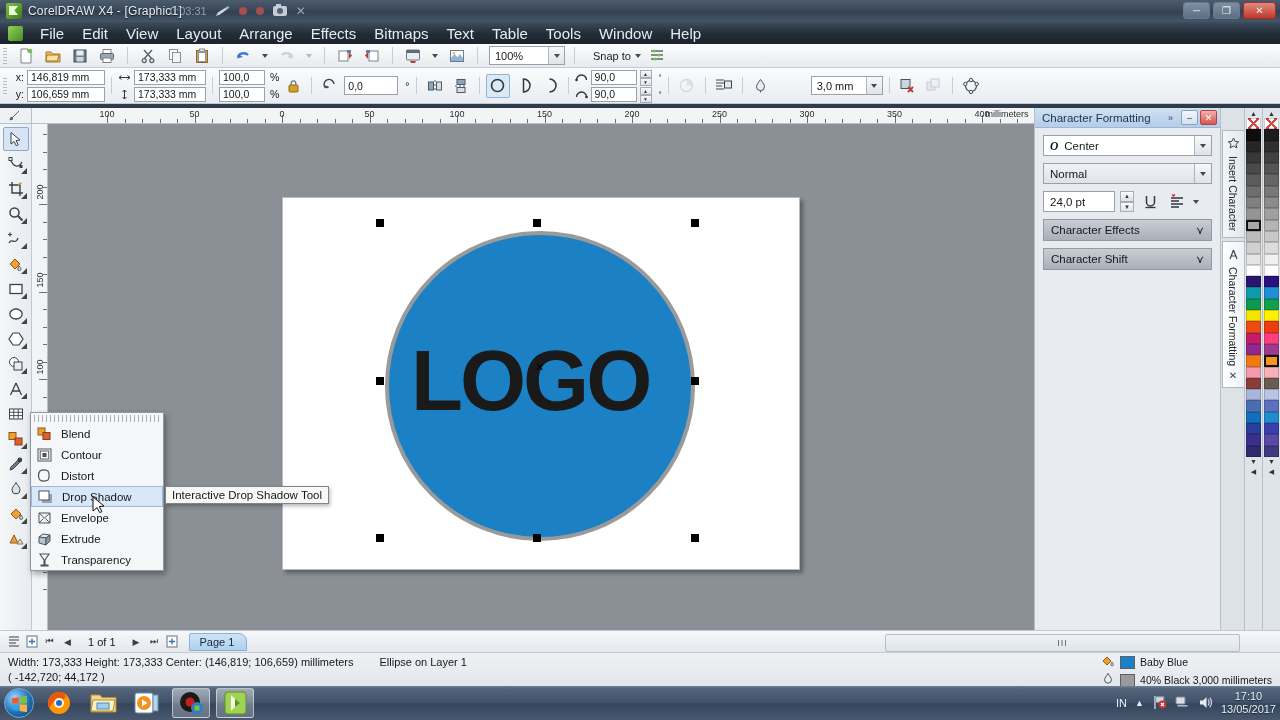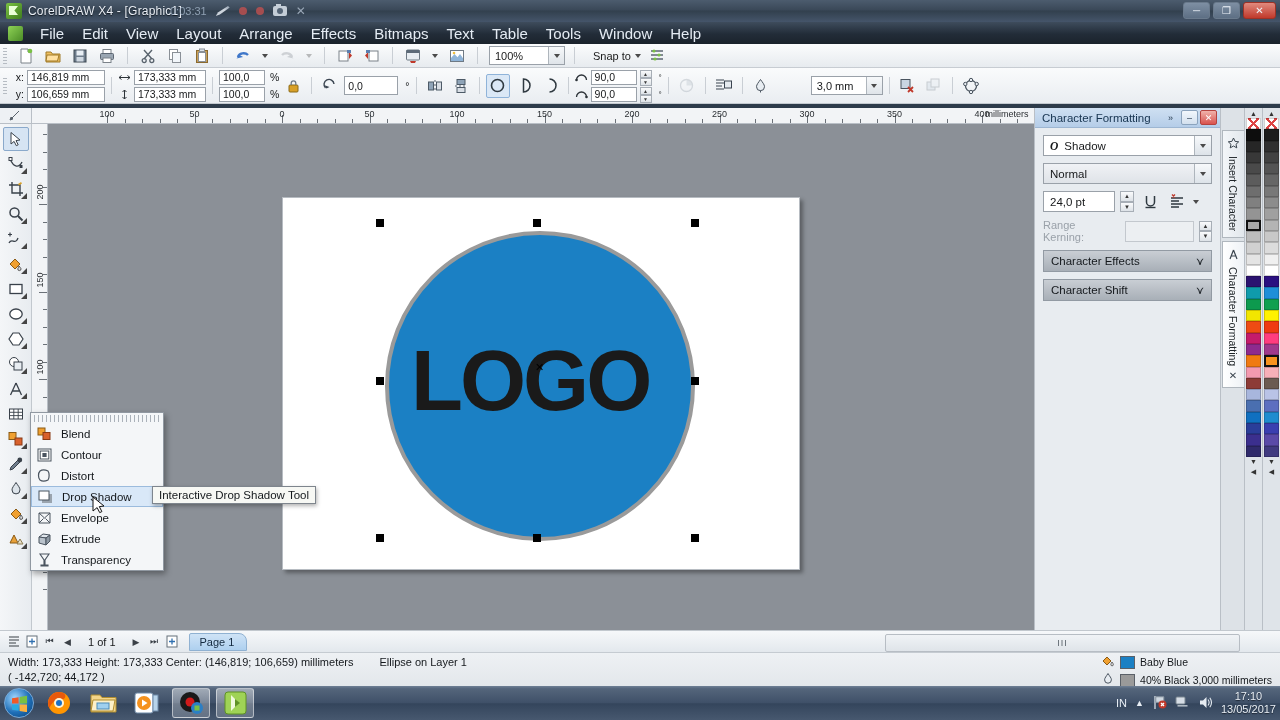--- a/index.html
+++ b/index.html
@@ -182,21 +182,21 @@
      color:#e8eef5; font-size:11px;}
   .clock{ display:flex; flex-direction:column; align-items:center; line-height:13px; font-size:11px; text-shadow:0 1px 1px #1b2430;}
   
   .flyout{ position:absolute; left:30px; top:412px; width:134px;
      background:#f4f6f8; border:1px solid #9098a1; box-shadow:2px 3px 6px rgba(0,0,0,.35); z-index:50;}
   .fly-grip{ height:7px; background:repeating-linear-gradient(to right,#aab1b9 0 1px,transparent 1px 4px);
      margin:2px 3px 1px 3px;}
   .fly-item{ height:21px; display:flex; align-items:center; gap:8px; padding-left:4px; font-size:11.5px; color:#14181c;}
   .fly-item.hl{ background:#d9e8f8; border:1px solid #9bbbdd;}
   .fly-ico{ width:18px;height:17px; display:flex;align-items:center;justify-content:center; flex:none;}
-  .tooltip{ position:absolute; left:152px; top:486px; height:18px; background:#f7f8f4;
+  .tooltip{ position:absolute; left:165px; top:486px; height:18px; background:#f7f8f4;
      border:1px solid #7e858d; display:flex; align-items:center; padding:0 6px; font-size:11.5px;
      color:#14181c; box-shadow:1px 2px 4px rgba(0,0,0,.3); z-index:51; white-space:nowrap;}
   .cursor{ position:absolute; left:92px; top:496px; z-index:60;}
 </style>
 </head>
 <body>
 
 <div class="titlebar">
   <div class="tb-icon"></div>
   <div class="tb-title">CorelDRAW X4 - [Graphic1]</div>
@@ -774,21 +774,21 @@
   <div class="docker">
     <div class="docker-title">
       <span style="flex:1">Character Formatting</span>
       <span class="dk-btn" style="border:none;background:none">»</span>
       <span class="dk-btn">–</span>
       <span class="dk-btn x">✕</span>
     </div>
     <div class="docker-body">
       <div class="combo">
         <span style="font-style:italic;font-family:'Liberation Serif',serif;font-weight:bold;margin-right:6px">O</span>
-        <span>Shadow</span>
+        <span>Center</span>
         <span class="dd">
             <span class="caret"></span>
           </span>
       </div>
       <div class="combo gray">
         <span>Normal</span>
         <span class="dd">
             <span class="caret"></span>
           </span>
       </div>
@@ -804,29 +804,20 @@
               <path d="M2.5 13.5h10" stroke="#2f3940" stroke-width="1.4"></path>
             </svg>
         </div>
         <div style="width:22px;height:20px;display:flex;align-items:center;justify-content:center">
           <svg width="16" height="15" viewBox="0 0 16 15">
               <path d="M2 4h12M2 7h8M2 10h12M2 13h8" stroke="#2f3940" stroke-width="1.4"></path>
               <path d="M3 0.5l3 3M6 0.5l-3 3" stroke="#c0392b" stroke-width="1.4"></path>
             </svg>
         </div>
         <span class="caret"></span>
-      </div>
-      <div class="row">
-        <span class="kern-label">Range Kerning:</span>
-        <div style="flex:1"></div>
-        <div class="kern-box"></div>
-        <div class="spin2">
-            <div>▲</div>
-            <div>▼</div>
-          </div>
       </div>
       <div class="sect-bar">
         <span>Character Effects</span>
         <span class="chev">⋎</span>
       </div>
       <div class="sect-bar">
         <span>Character Shift</span>
         <span class="chev">⋎</span>
       </div>
     </div>

